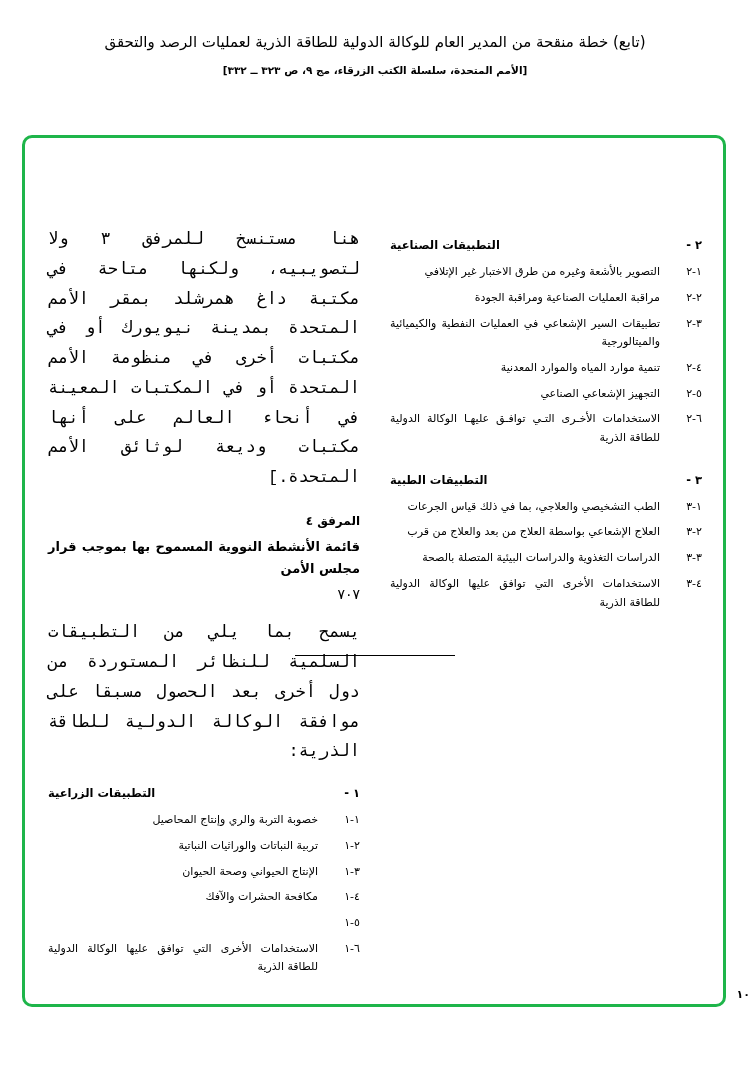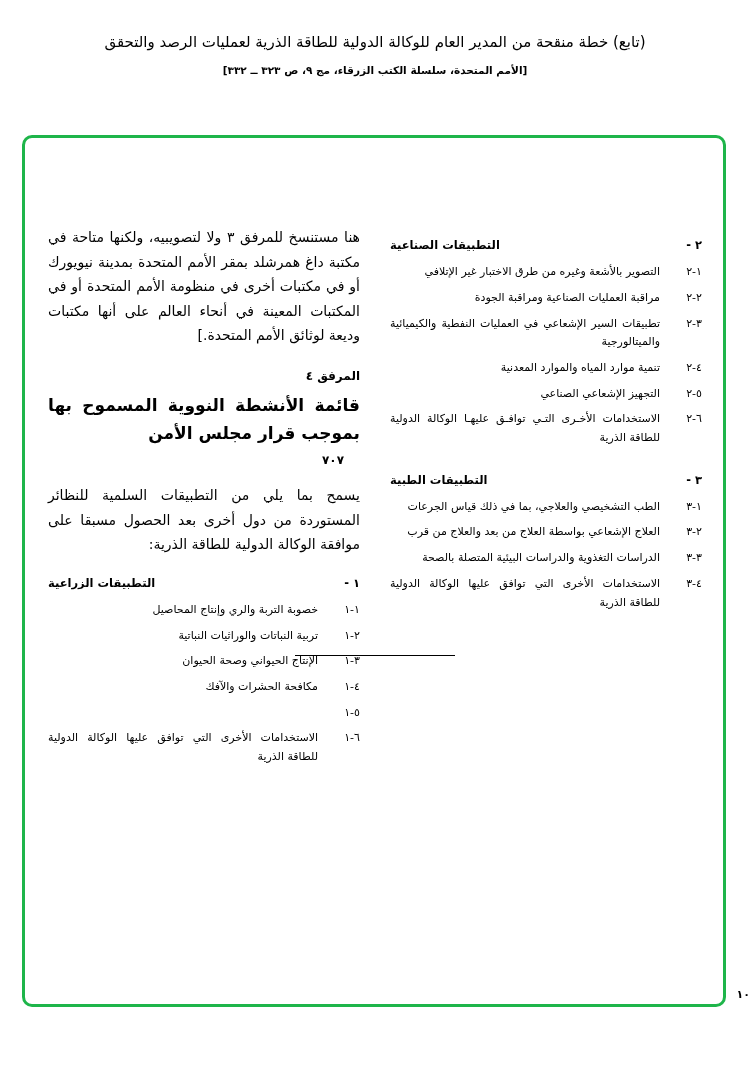--- a/index.html
+++ b/index.html
@@ -72,39 +72,40 @@
   .col {
     width: 313px;
     font-size: 11px;
     line-height: 1.75;
     text-align: justify;
   }
 
   .para {
     margin: 0 0 16px 0;
     text-align: justify;
-    font-size: 14px;
+    font-size: 17px;
     line-height: 1.75;
+    font-family: Liberation Mono, monospace;
   }
 
   .annex-label {
     font-weight: bold;
     font-size: 12px;
     margin: 18px 0 4px 0;
   }
   .annex-title {
     font-weight: bold;
-    font-size: 17px;
+    font-size: 13px;
     margin: 0 0 2px 0;
     line-height: 1.7;
   }
   .annex-num {
-    font-weight: bold;
-    font-size: 12px;
-    margin: 0 16px 12px 0;
+    font-weight: normal;
+    font-size: 14px;
+    margin: 0 0 12px 0;
   }
 
   
   .sect-head {
     display: flex;
     flex-direction: row;
     font-weight: bold;
     font-size: 11.5px;
     margin: 10px 0 8px 0;
   }

